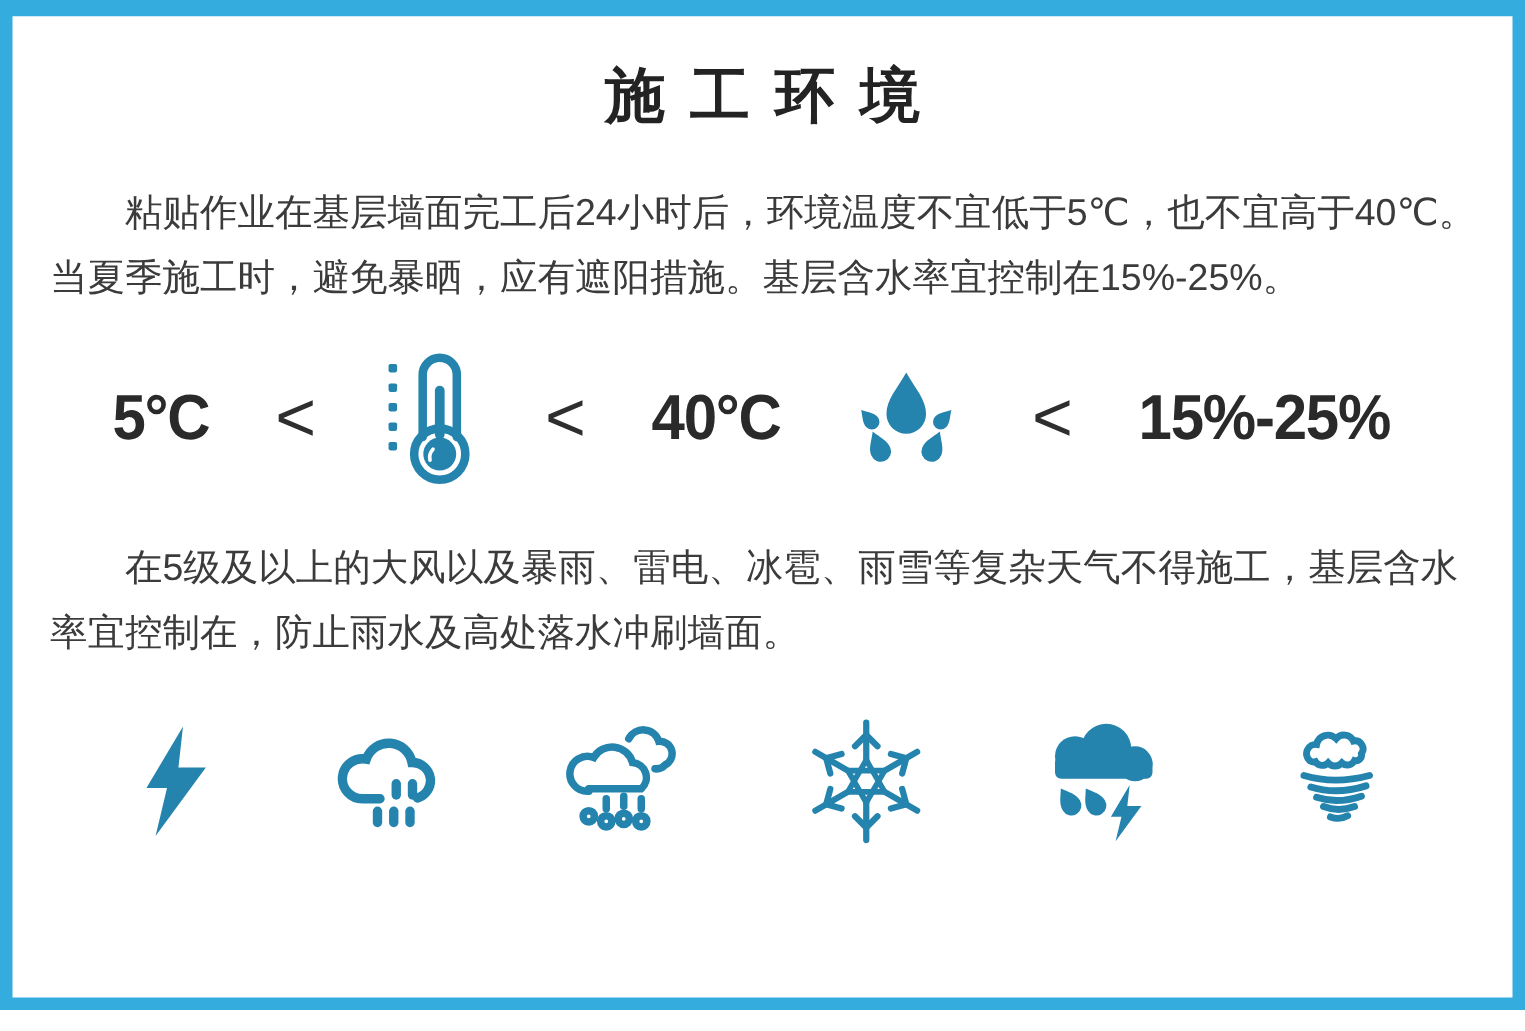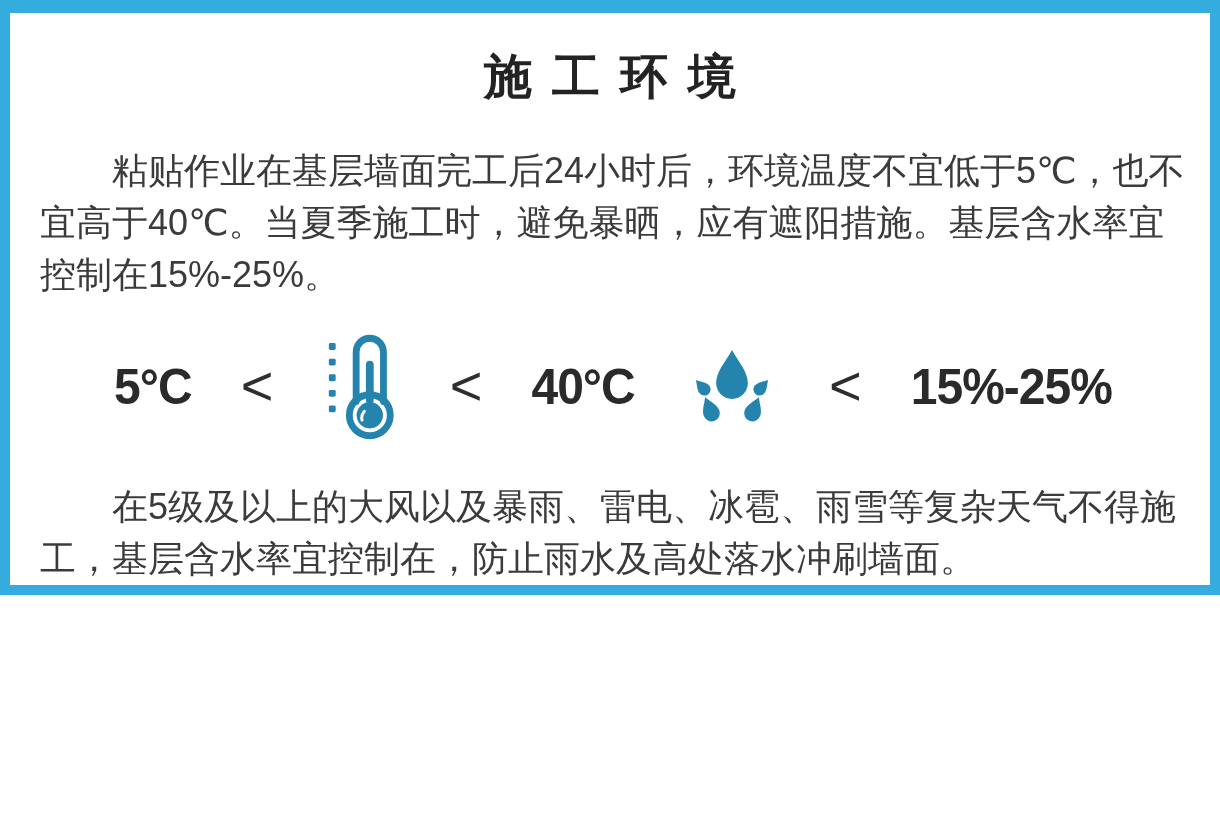--- a/index.html
+++ b/index.html
@@ -1,45 +1,45 @@
 <!DOCTYPE html>
 <html><head>
 <meta charset="utf-8">
 <style>
   html,body{margin:0;padding:0;background:#ffffff;}
   .page{
     position:relative;
-    width:1220px;height:595px;
+    width:1220px;height:808px;
     box-sizing:border-box;
     border:10px solid #35ACDE;
     border-top-width:13px;
     background:#ffffff;
     font-family:"Liberation Sans","DejaVu Sans",sans-serif;
     overflow:hidden;
   }
   .title{
     margin-top:32px;
     text-align:center;
     font-size:48px;
     font-weight:bold;
     color:#232323;
     letter-spacing:20px;
     text-indent:20px;
   }
   .para{
     margin:36px 22px 0 30px;
-    font-size:36px;
+    font-size:30px;
     line-height:52px;
     color:#3b3b3b;
     text-indent:2em;
     font-weight:400;
   }
   .temp-row{
     margin-top:26px;
-    padding:0 98px 0 104px;
+    padding:0 98px 0 80px;
     height:118px;
     display:flex;
     align-items:center;
     justify-content:space-between;
   }
   .big-num{
     font-size:48px;
     font-weight:bold;
     color:#2a2a2a;
     letter-spacing:-1px;

